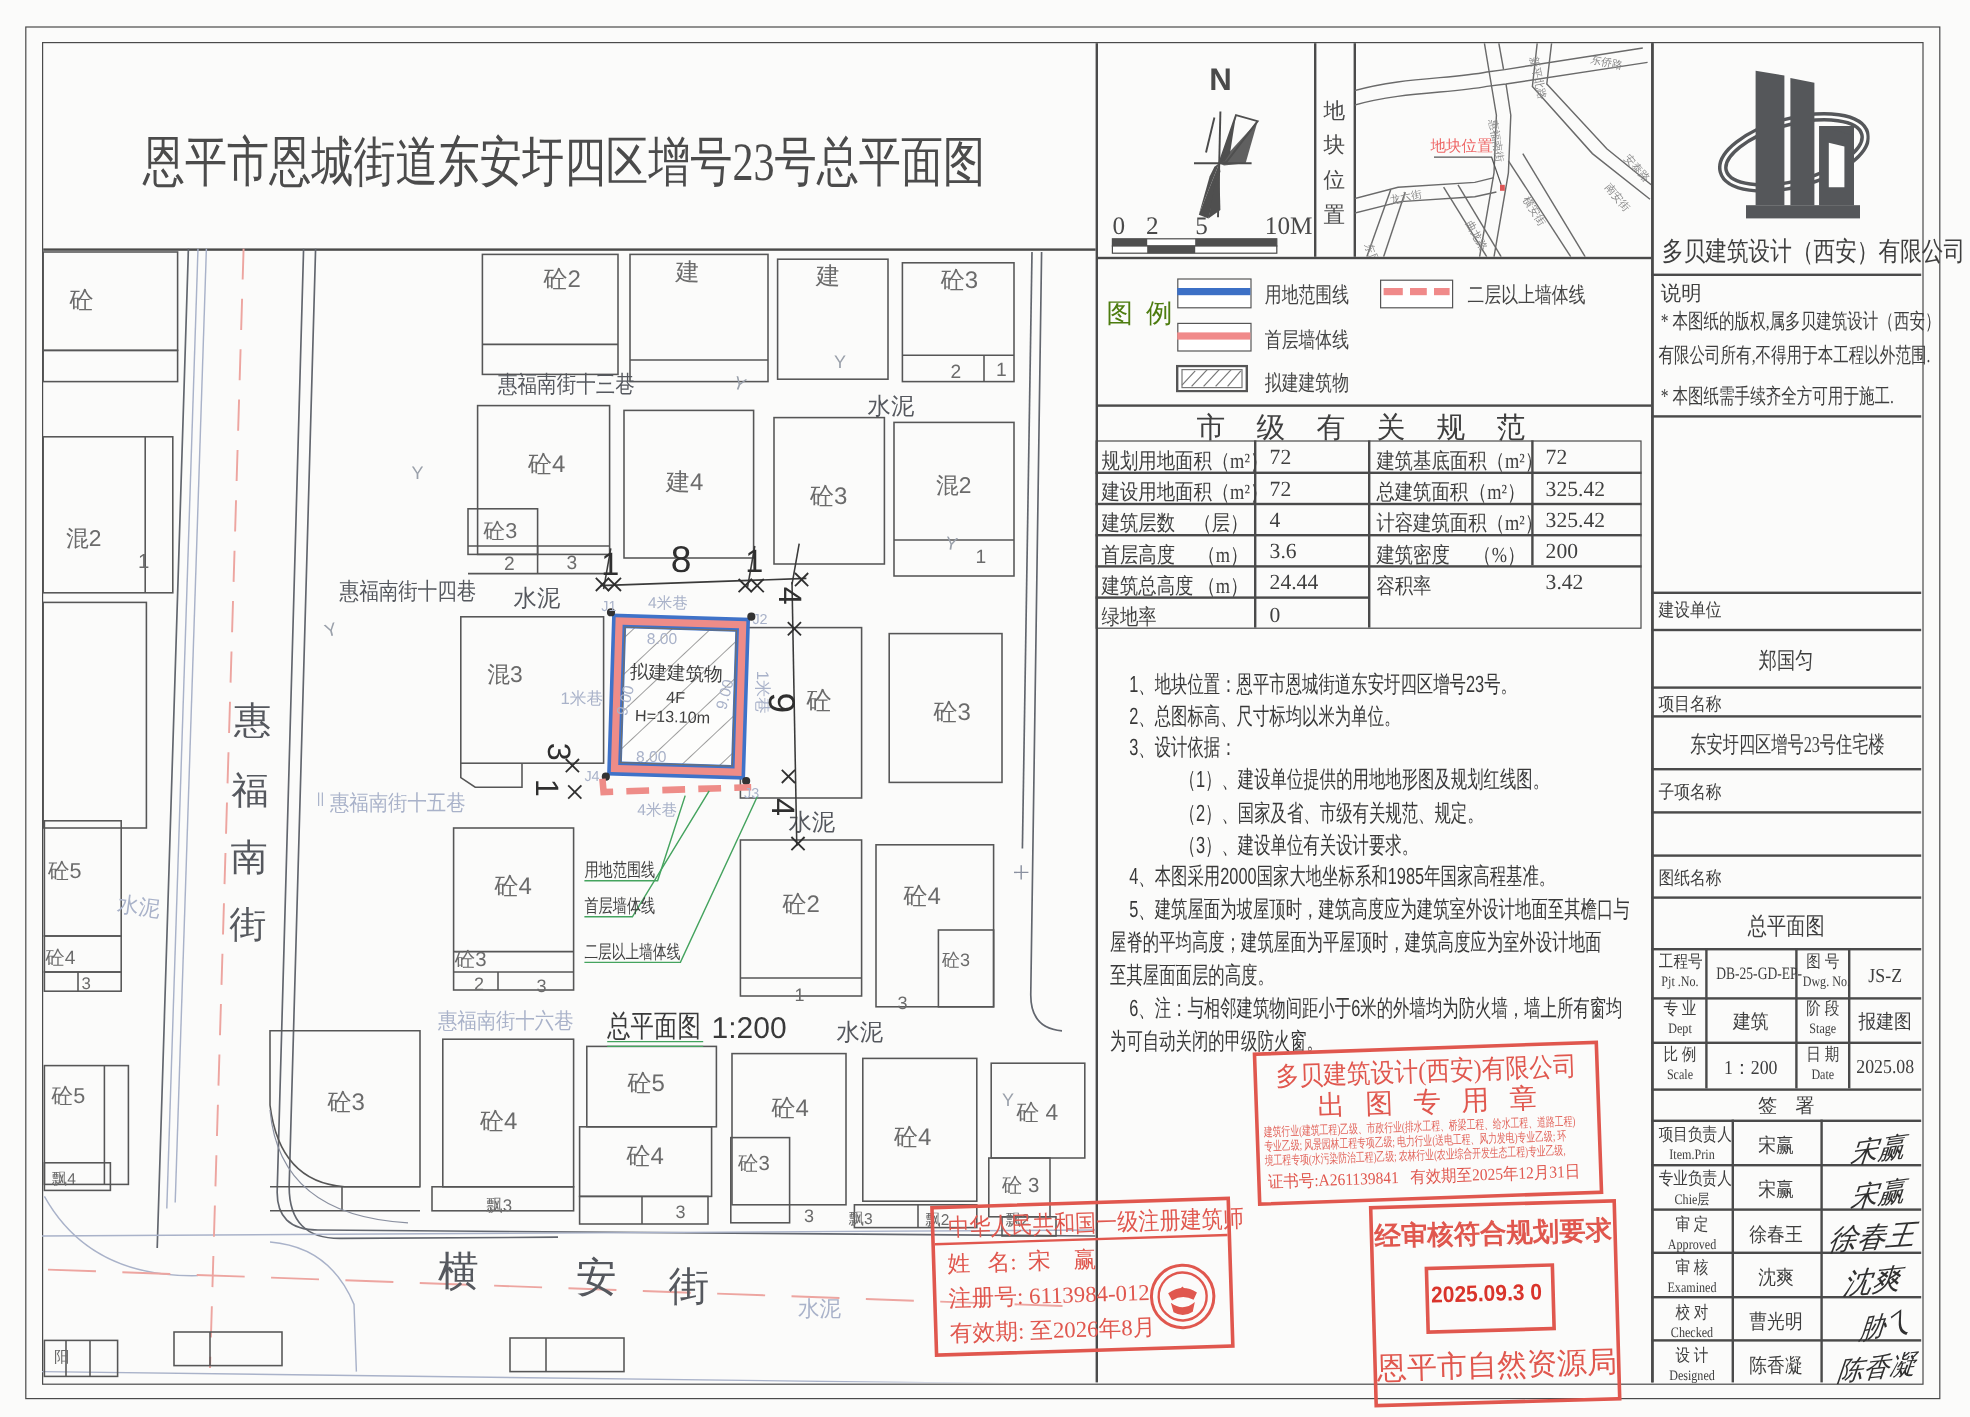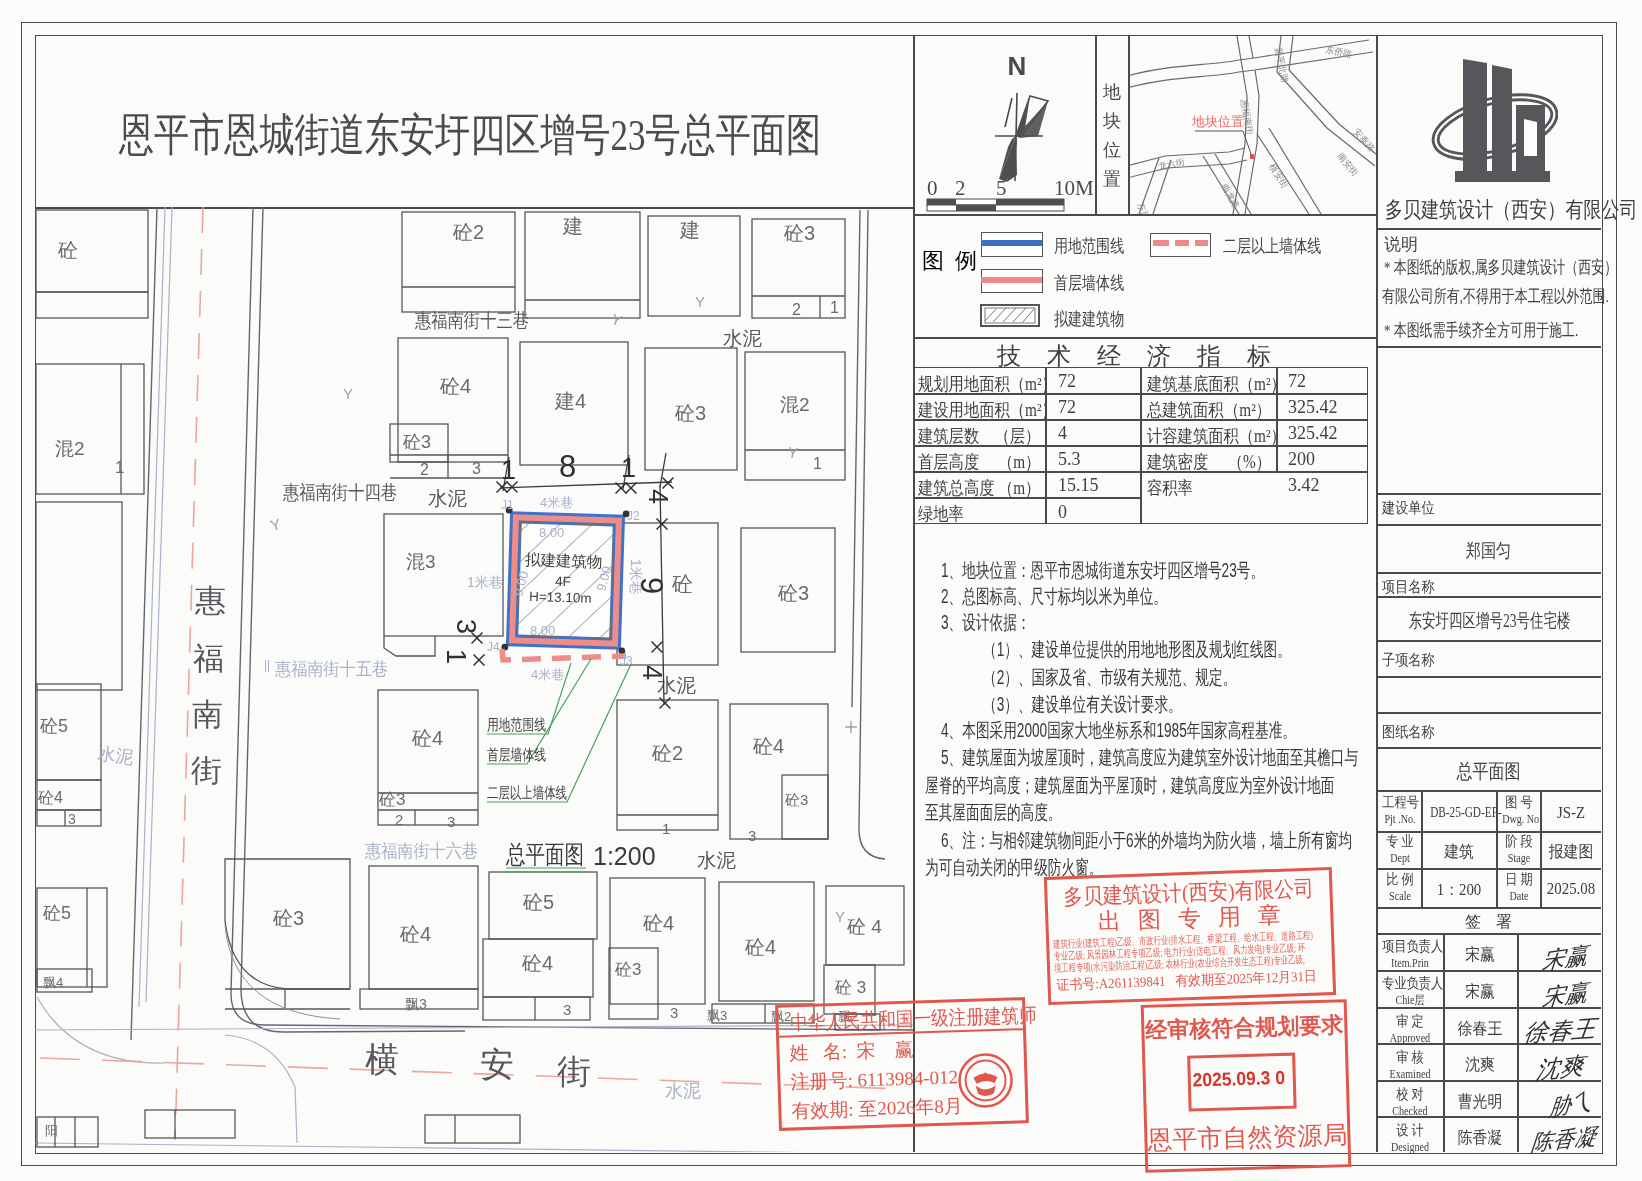--- a/index.html
+++ b/index.html
@@ -383,21 +383,21 @@
     <text x="92" y="150" transform="rotate(60 92 150)">曲龙路</text>
     <text x="140" y="130" transform="rotate(58 140 130)">横安街</text>
     <text x="208" y="120" transform="rotate(50 208 120)">南安街</text>
     <text x="224" y="96" transform="rotate(48 224 96)">安泰路</text>
   </g>
   <text x="63" y="90" font-size="13" fill="#e66" font-family="Liberation Serif,serif">地块位置</text>
   <path d="M66,95 L114,95 L122,118" stroke="#555" stroke-width="1" fill="none"></path>
   <rect x="121" y="118" width="4" height="5" fill="#d55"></rect>
 </svg>
 
-<div class="abs serif" style="left:922px;top:246px;font-size:22px;letter-spacing:11px;color:#000000;">图例</div>
+<div class="abs serif" style="left:922px;top:246px;font-size:22px;letter-spacing:11px;color:#4d7c0f;">图例</div>
 <div class="abs" style="left:981px;top:232px;width:60px;height:23px;border:1.4px solid #555;background:#fff;"></div>
 <div class="abs" style="left:981px;top:240px;width:61px;height:6px;background:#3c70c6;"></div>
 <div class="abs serif" style="left:1054px;top:234px;font-size:18px;color:#444;transform:scaleX(.78);transform-origin:0 0;white-space:nowrap;">用地范围线</div>
 <div class="abs" style="left:1150px;top:233px;width:59px;height:22px;border:1.4px solid #555;background:#fff;"></div>
 <div class="abs" style="left:1153px;top:240px;width:16px;height:6px;background:#f08a8a;"></div>
 <div class="abs" style="left:1175px;top:240px;width:14px;height:6px;background:#f08a8a;"></div>
 <div class="abs" style="left:1195px;top:240px;width:13px;height:6px;background:#f08a8a;"></div>
 <div class="abs serif" style="left:1223px;top:234px;font-size:18px;color:#444;transform:scaleX(.78);transform-origin:0 0;white-space:nowrap;">二层以上墙体线</div>
 <div class="abs" style="left:981px;top:269px;width:60px;height:22px;border:1.4px solid #555;background:#fff;"></div>
 <div class="abs" style="left:981px;top:277px;width:61px;height:6px;background:#f08a8a;"></div>
@@ -409,41 +409,41 @@
     <line x1="5" y1="17" x2="16" y2="5"></line>
       <line x1="13" y1="18" x2="26" y2="4"></line>
       <line x1="23" y1="18" x2="36" y2="4"></line>
       <line x1="33" y1="18" x2="46" y2="4"></line>
       <line x1="43" y1="18" x2="54" y2="5"></line>
   </g>
 </svg>
 <div class="abs serif" style="left:1054px;top:307px;font-size:18px;color:#444;transform:scaleX(.78);transform-origin:0 0;white-space:nowrap;">拟建建筑物</div>
 <div class="hline" style="left:914px;top:337px;width:462px;"></div>
 
-<div class="abs serif" style="left:997px;top:340px;font-size:24px;letter-spacing:26px;color:#3f3f3f;white-space:nowrap;">技术经济指标</div>
+<div class="abs serif" style="left:997px;top:340px;font-size:24px;letter-spacing:26px;color:#3f3f3f;white-space:nowrap;">市级有关规范</div>
 <div id="techtable" class="abs" style="left:913px;top:367px;width:455px;height:157px;border:1.6px solid #4a4a4a;box-sizing:border-box;"></div>
 <div class="hline" style="left:913px;top:393px;width:455px;"></div>
 <div class="hline" style="left:913px;top:419px;width:455px;"></div>
 <div class="hline" style="left:913px;top:445px;width:455px;"></div>
 <div class="hline" style="left:913px;top:471px;width:455px;"></div>
 <div class="hline" style="left:913px;top:497px;width:227px;"></div>
 <div class="vline" style="left:1045px;top:367px;height:156px;"></div>
 <div class="vline" style="left:1140px;top:367px;height:156px;"></div>
 <div class="vline" style="left:1276px;top:367px;height:104px;"></div>
 <div class="techrow abs serif" style="left:918px;top:372px;width:144px;">规划用地面积<span>（m²）</span></div>
 <div class="techrow abs serif" style="left:918px;top:398px;width:144px;">建设用地面积<span>（m²）</span></div>
 <div class="techrow abs serif" style="left:918px;top:424px;width:144px;">建筑层数<span>（层）</span></div>
 <div class="techrow abs serif" style="left:918px;top:450px;width:144px;">首层高度<span>（m）</span></div>
 <div class="techrow abs serif" style="left:918px;top:476px;width:144px;">建筑总高度<span>（m）</span></div>
 <div class="techrow abs serif" style="left:918px;top:502px;width:144px;">绿地率</div>
 <div class="techval abs serif" style="left:1058px;top:371px;">72</div>
 <div class="techval abs serif" style="left:1058px;top:397px;">72</div>
 <div class="techval abs serif" style="left:1058px;top:423px;">4</div>
-<div class="techval abs serif" style="left:1058px;top:449px;">5.3</div>
-<div class="techval abs serif" style="left:1058px;top:475px;">15.15</div>
+<div class="techval abs serif" style="left:1058px;top:449px;">3.6</div>
+<div class="techval abs serif" style="left:1058px;top:475px;">24.44</div>
 <div class="techval abs serif" style="left:1058px;top:502px;">0</div>
 <div class="techrow abs serif" style="left:1147px;top:372px;width:146px;">建筑基底面积<span>（m²）</span></div>
 <div class="techrow abs serif" style="left:1147px;top:398px;width:146px;">总建筑面积<span>（m²）</span></div>
 <div class="techrow abs serif" style="left:1147px;top:424px;width:146px;">计容建筑面积<span>（m²）</span></div>
 <div class="techrow abs serif" style="left:1147px;top:450px;width:146px;">建筑密度<span>（%）</span></div>
 <div class="techrow abs serif" style="left:1147px;top:476px;width:146px;">容积率</div>
 <div class="techval abs serif" style="left:1288px;top:371px;">72</div>
 <div class="techval abs serif" style="left:1288px;top:397px;">325.42</div>
 <div class="techval abs serif" style="left:1288px;top:423px;">325.42</div>
 <div class="techval abs serif" style="left:1288px;top:449px;">200</div>

